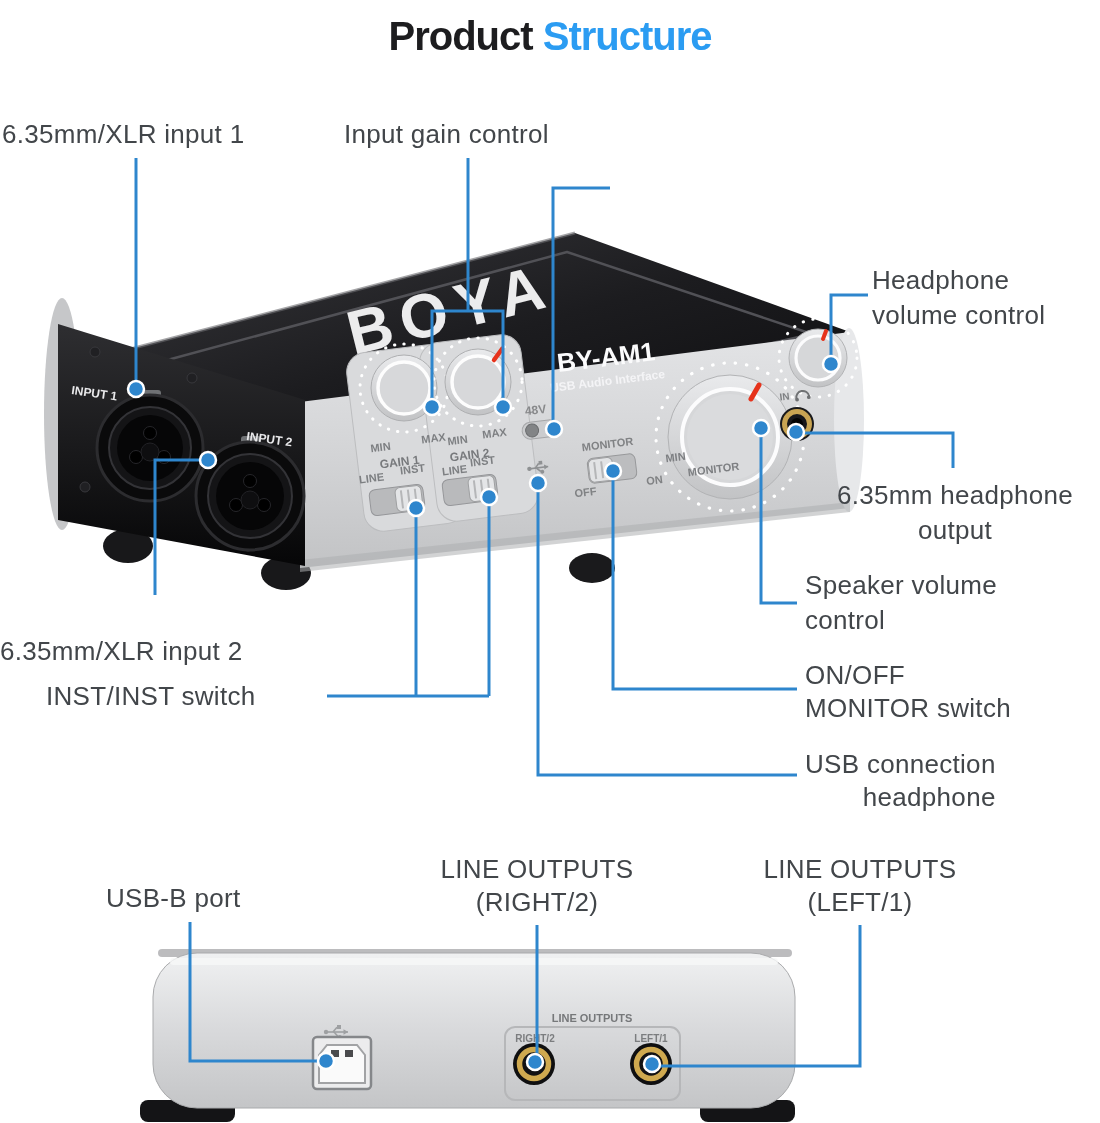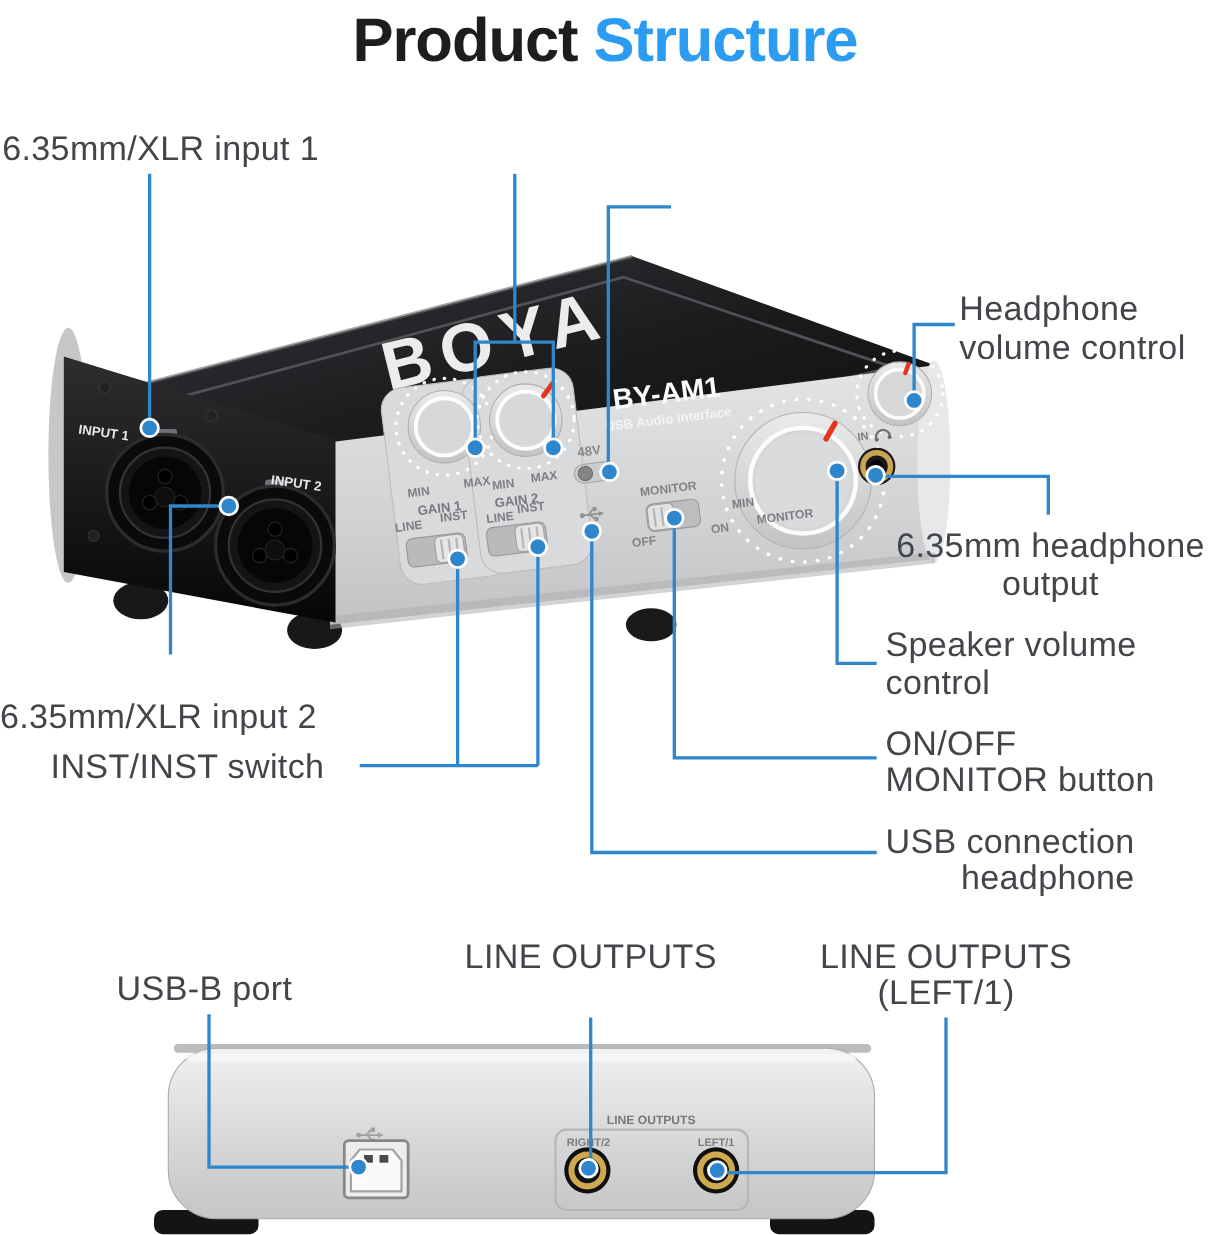--- a/index.html
+++ b/index.html
@@ -1,24 +1,24 @@
 <!DOCTYPE html>
 <html><head>
 <meta charset="utf-8">
 <style>
   html,body{margin:0;padding:0;background:#ffffff;}
   body{width:1100px;height:1123px;position:relative;overflow:hidden;
        font-family:"Liberation Sans", sans-serif;}
   .stage{position:absolute;left:0;top:0;width:1100px;height:1123px;}
   svg{position:absolute;left:0;top:0;}
   .title{position:absolute;left:0;top:0;width:1100px;text-align:center;
-         font-size:56px;font-weight:800;letter-spacing:-1px;line-height:72px;
+         font-size:40px;font-weight:800;letter-spacing:-1px;line-height:72px;
          color:#1d1d1f;white-space:nowrap;}
   .title .blue{color:#2b9cf2;}
-  .callout{position:absolute;font-size:31px;line-height:35px;color:#42464a;
+  .callout{position:absolute;font-size:26px;line-height:35px;color:#42464a;
            letter-spacing:.3px;white-space:nowrap;font-weight:400;}
   .callout .ln{display:block;}
   .center{text-align:center;}
   text{font-family:"Liberation Sans", sans-serif;}
 </style>
 </head>
 <body>
 
 <div class="stage">
 
@@ -269,50 +269,54 @@
     <circle cx="535" cy="1062" r="8"></circle>
     <circle cx="652" cy="1064" r="8"></circle>
   </g>
 </svg>
 
   <div class="title"><span>Product</span> <span class="blue">Structure</span></div>
 
   <div class="callout" style="left:2px;top:117px;">
       <span class="ln">6.35mm/XLR input 1</span>
     </div>
+  <div class="callout" style="left:344px;top:117px;">
+      <span class="ln">Input gain control</span>
+    </div>
   <div class="callout" style="left:872px;top:263px;">
       <span class="ln">Headphone</span>
       <span class="ln">volume control</span>
     </div>
   <div class="callout center" style="left:795px;top:478px;width:320px;">
       <span class="ln">6.35mm headphone</span>
       <span class="ln">output</span>
     </div>
   <div class="callout" style="left:805px;top:568px;">
       <span class="ln">Speaker volume</span>
       <span class="ln">control</span>
     </div>
   <div class="callout" style="left:0;top:598px;margin-top:36px;">
       <span class="ln">6.35mm/XLR input 2</span>
     </div>
   <div class="callout" style="left:46px;top:679px;">
       <span class="ln">INST/INST switch</span>
     </div>
   <div class="callout" style="left:805px;top:659px;line-height:33px;">
       <span class="ln">ON/OFF</span>
-      <span class="ln">MONITOR button</span>
+      <span class="ln">MONITOR switch</span>
     </div>
   <div class="callout" style="left:805px;top:748px;line-height:33px;text-align:right;">
       <span class="ln">USB connection</span>
       <span class="ln">headphone</span>
     </div>
   <div class="callout" style="left:106px;top:881px;">
       <span class="ln">USB-B port</span>
     </div>
   <div class="callout center" style="left:402px;top:853px;width:270px;line-height:33px;">
       <span class="ln">LINE OUTPUTS</span>
+      <span class="ln">(RIGHT/2)</span>
     </div>
   <div class="callout center" style="left:725px;top:853px;width:270px;line-height:33px;">
       <span class="ln">LINE OUTPUTS</span>
       <span class="ln">(LEFT/1)</span>
     </div>
 
 </div>
 
 </body></html>

